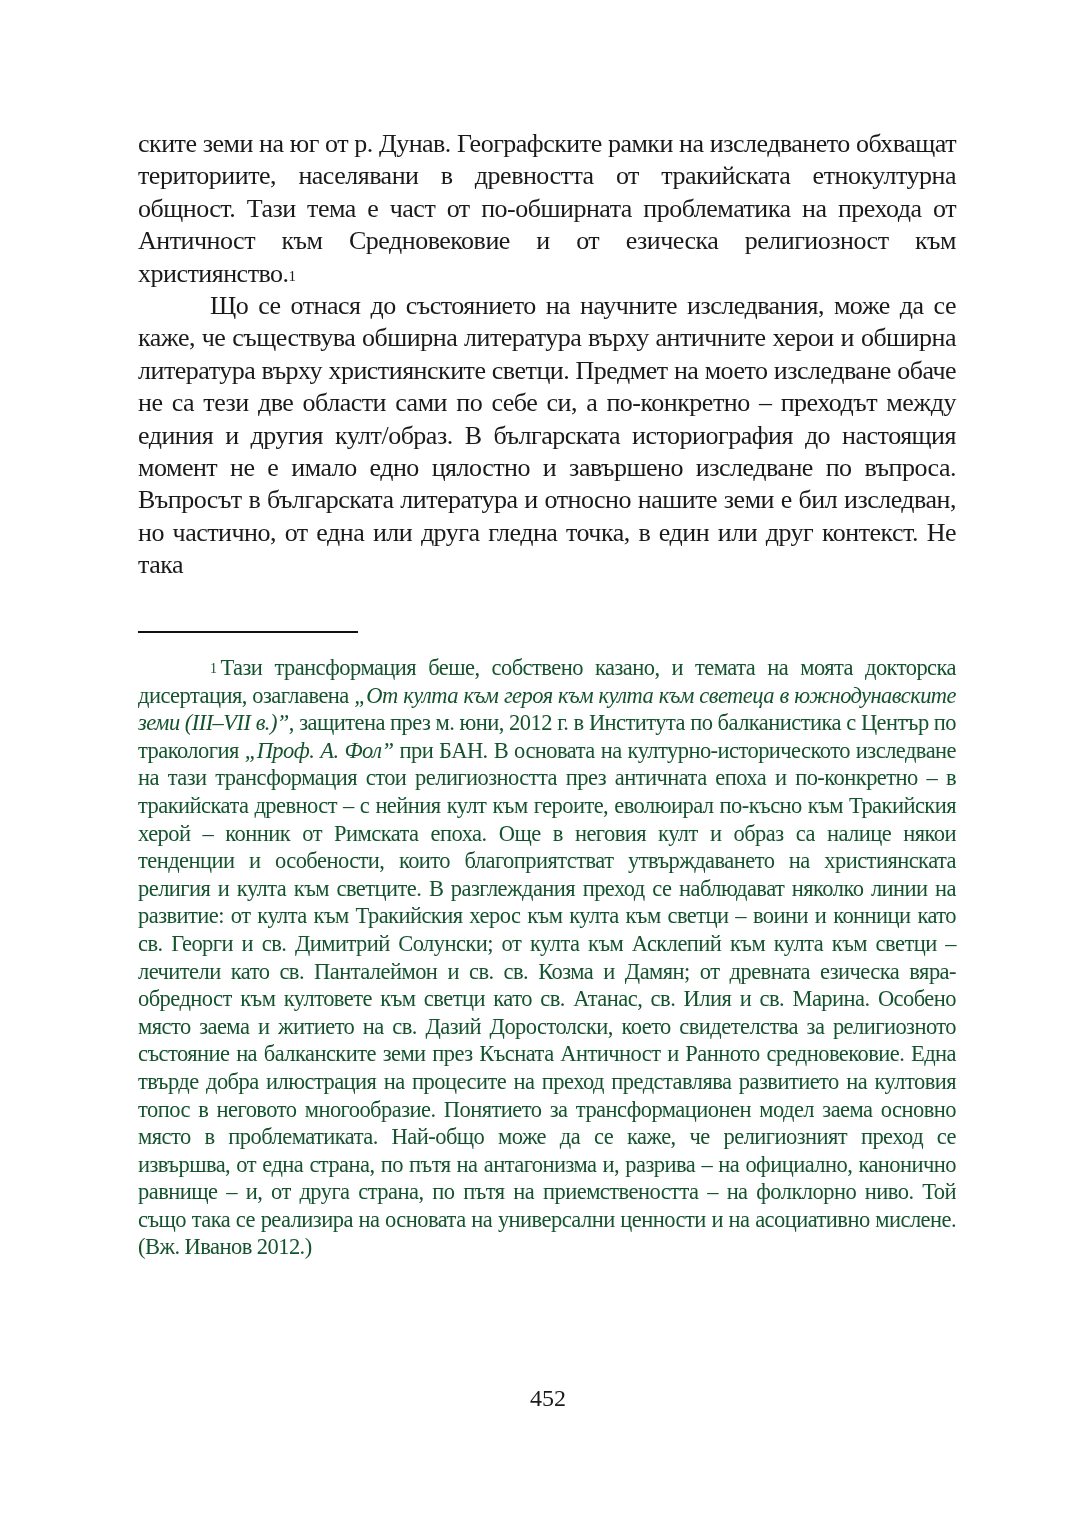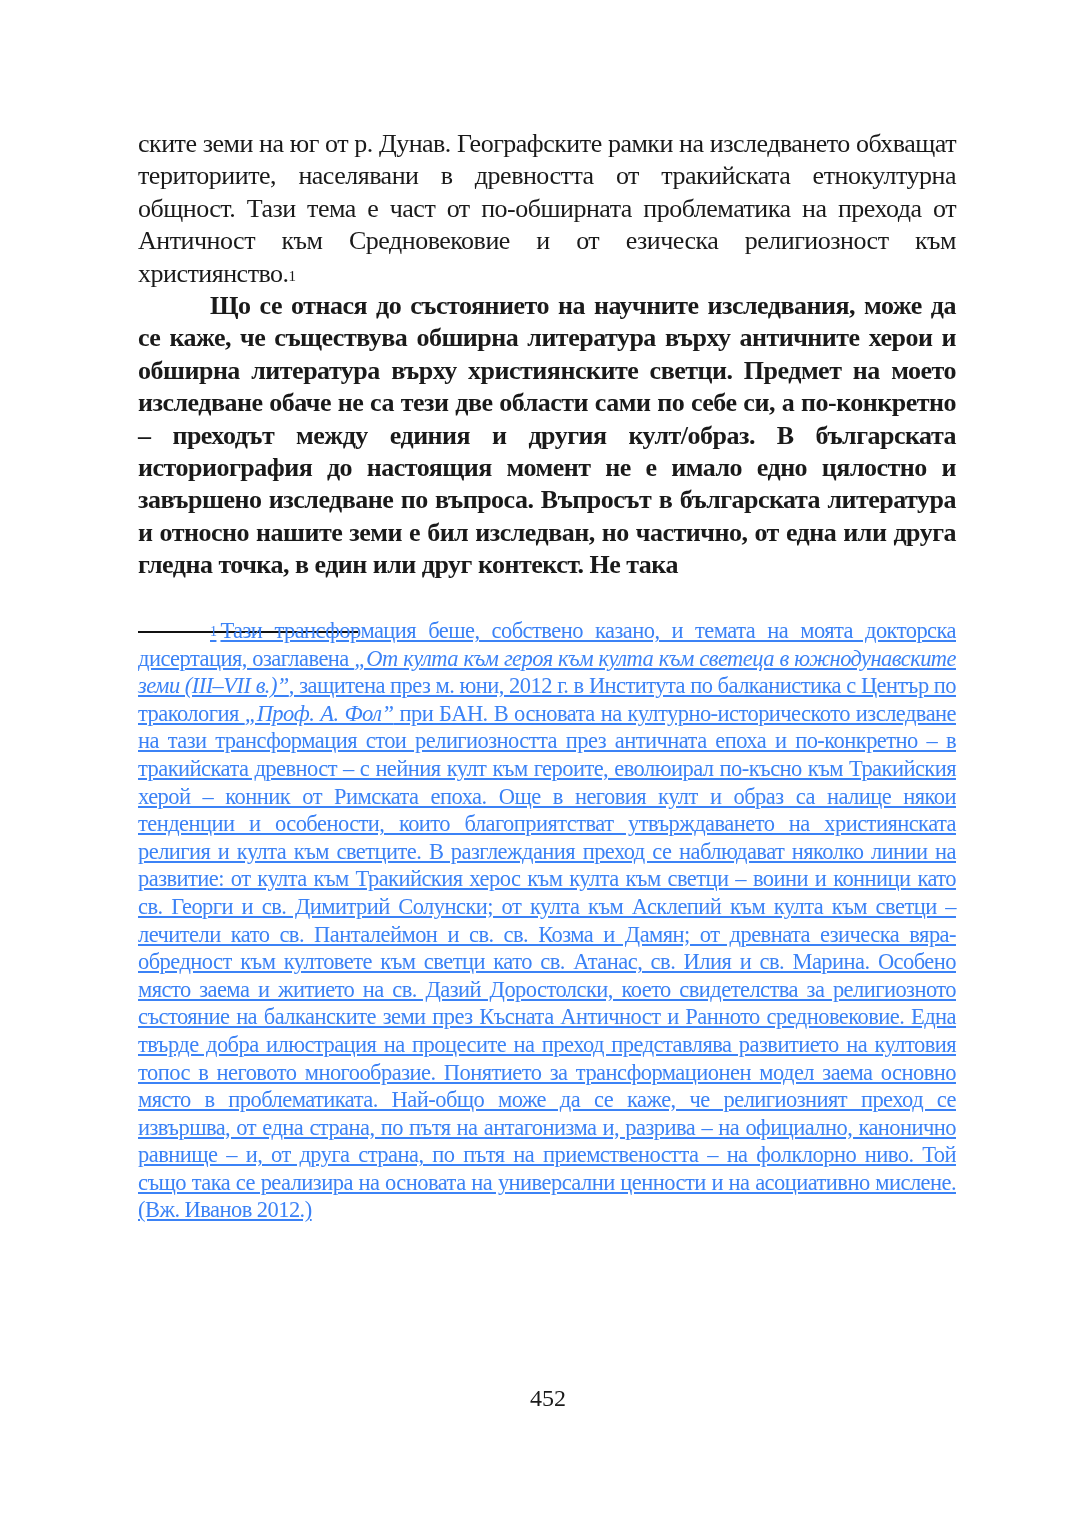--- a/index.html
+++ b/index.html
@@ -5,29 +5,29 @@
   html, body { margin: 0; padding: 0; background: #ffffff; }
   body { width: 1080px; height: 1530px; position: relative; overflow: hidden; }
   .page {
     position: absolute; left: 138px; top: 128px; width: 818px;
     font-family: "Liberation Serif", serif; color: #1a1a1a;
   }
   .main p {
     margin: 0; font-size: 26px; line-height: 32.4px; text-align: justify;
     letter-spacing: -0.5px;
   }
-  .main p.indent { text-indent: 72px; font-weight: bold; }
+  .main p.indent { text-indent: 72px; }
   .sup { font-size: 15px; vertical-align: top; position: relative; top: 2px; }
   .rule {
     position: absolute; left: 138px; top: 631px; width: 220px; height: 2px; background: #111;
   }
   .footnote {
-    position: absolute; left: 138px; top: 617px; width: 818px;
-    font-family: "Liberation Serif", serif; color: #3b82f6;
-    font-size: 22.5px; line-height: 27.6px; text-align: justify; letter-spacing: -0.55px; text-decoration: underline;
+    position: absolute; left: 138px; top: 654px; width: 818px;
+    font-family: "Liberation Serif", serif; color: #14532d;
+    font-size: 22.5px; line-height: 27.6px; text-align: justify; letter-spacing: -0.55px;
   }
   .footnote p { margin: 0; text-indent: 72px; }
   .footnote .fn-mark { font-size: 14px; vertical-align: top; position: relative; top: 1px; margin-right: 4px; }
   .footnote i { font-style: italic; }
   .pagenum {
     position: absolute; left: 0; width: 1080px; top: 1385px; text-align: center;
     font-family: "Liberation Serif", serif; font-size: 24px; color: #1a1a1a; padding-left: 8px;
   }
 </style>
 </head>

